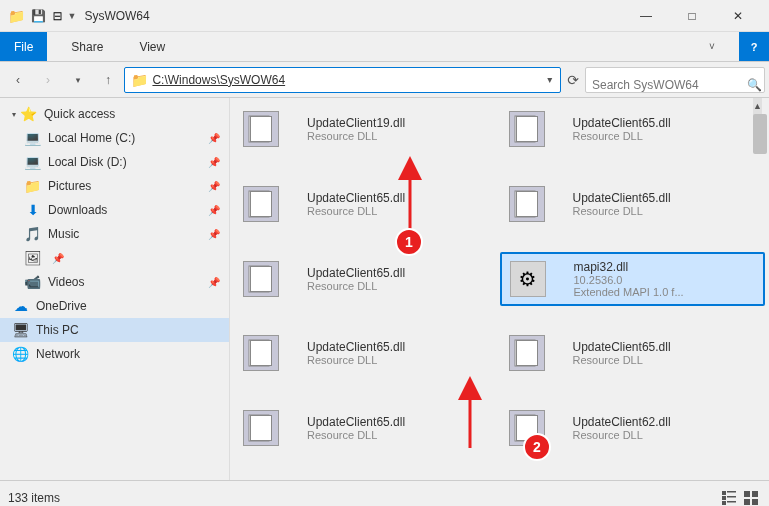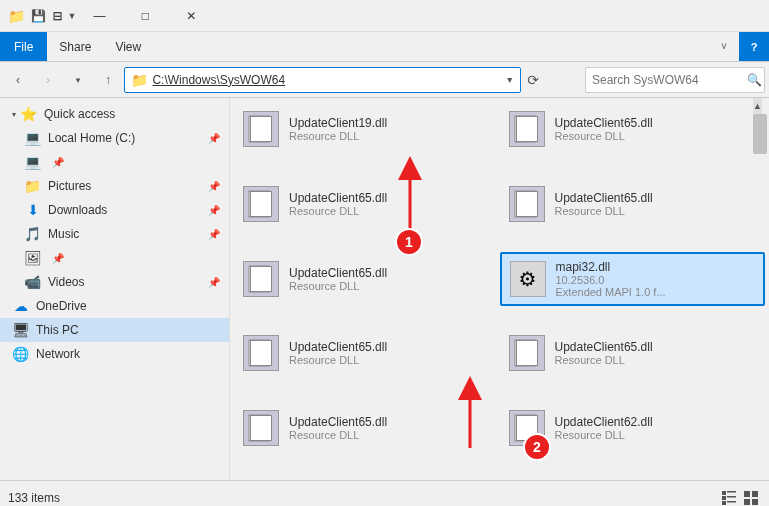--- a/index.html
+++ b/index.html
@@ -24,20 +24,21 @@
       display: flex; align-items: center; justify-content: center;
     }
 
     
     .ribbon {
       height: 30px;
       background: #f0f0f0;
       border-bottom: 1px solid #ccc;
       display: flex;
       align-items: stretch;
+      gap: 12px;
     }
     .ribbon-file-btn {
       background: #0078d7;
       color: white;
       border: none;
       padding: 0 14px;
       font-size: 12px;
       cursor: pointer;
       font-family: 'Segoe UI', sans-serif;
     }
@@ -96,24 +97,23 @@
       background: none; border: none; cursor: pointer; color: #555; font-size: 10px; padding: 0 2px;
     }
     .addr-refresh { 
       background: none; border: none; cursor: pointer; color: #555; font-size: 14px; padding: 0 4px;
       display: flex; align-items: center;
     }
     .search-box {
       width: 180px; height: 26px;
       border: 1px solid #ccc;
       background: white;
-      display: flex; align-items: center;
+      display: flex; align-items: flex-end;
       padding: 0 6px;
       border-radius: 2px;
-      margin-left: 40px;
     }
     .search-input {
       border: none; outline: none; flex: 1; font-size: 12px; background: transparent;
     }
     .search-icon-btn { background: none; border: none; cursor: pointer; color: #555; font-size: 12px; }
 
     
     .main-area {
       display: flex;
       height: calc(506px - 32px - 30px - 36px - 26px);
@@ -150,20 +150,21 @@
       gap: 0;
     }
     .file-item {
       display: flex;
       align-items: center;
       padding: 4px 6px;
       cursor: pointer;
       border: 1px solid transparent;
       border-radius: 2px;
       height: 54px;
+      gap: 18px;
     }
     .file-item.selected { background: #cce5ff; border: 1px solid #0078d7; }
     .file-thumb {
       width: 40px; height: 40px;
       margin-right: 8px;
       display: flex; align-items: center; justify-content: center;
       flex-shrink: 0;
     }
     .file-info { display: flex; flex-direction: column; }
     .file-name { font-size: 12px; color: #333; }
@@ -236,20 +237,21 @@
 </head>
 <body>
 
 <div class="title-bar">
   <div class="title-bar-icons">
     <span style="font-size:14px;">📁</span>
     <span style="font-size:12px; margin-left:2px;">💾</span>
     <span style="font-size:12px; margin-left:2px;">⊟</span>
     <span style="font-size:9px; color:#555; margin-left:1px;">▼</span>
   </div>
+  <span class="title-text">SysWOW64</span>
   <div class="title-controls">
     <button class="title-btn">—</button>
     <button class="title-btn">□</button>
     <button class="title-btn close">✕</button>
   </div>
 </div>
 
 <div class="ribbon">
   <button class="ribbon-file-btn">File</button>
   <button class="ribbon-tab">Share</button>
@@ -285,20 +287,21 @@
       <span class="sidebar-item-icon">⭐</span>
       <span class="sidebar-label">Quick access</span>
     </div>
     <div class="sidebar-item" style="padding-left:24px;">
       <span class="sidebar-item-icon">💻</span>
       <span class="sidebar-label">Local Home (C:)</span>
       <span class="sidebar-pin">📌</span>
     </div>
     <div class="sidebar-item" style="padding-left:24px;">
       <span class="sidebar-item-icon">💻</span>
+      <span class="sidebar-label">Local Disk (D:)</span>
       <span class="sidebar-pin">📌</span>
     </div>
     <div class="sidebar-item" style="padding-left:24px;">
       <span class="sidebar-item-icon">📁</span>
       <span class="sidebar-label">Pictures</span>
       <span class="sidebar-pin">📌</span>
     </div>
     <div class="sidebar-item" style="padding-left:24px;">
       <span class="sidebar-item-icon" style="color:#0078d7;">⬇</span>
       <span class="sidebar-label">Downloads</span>

